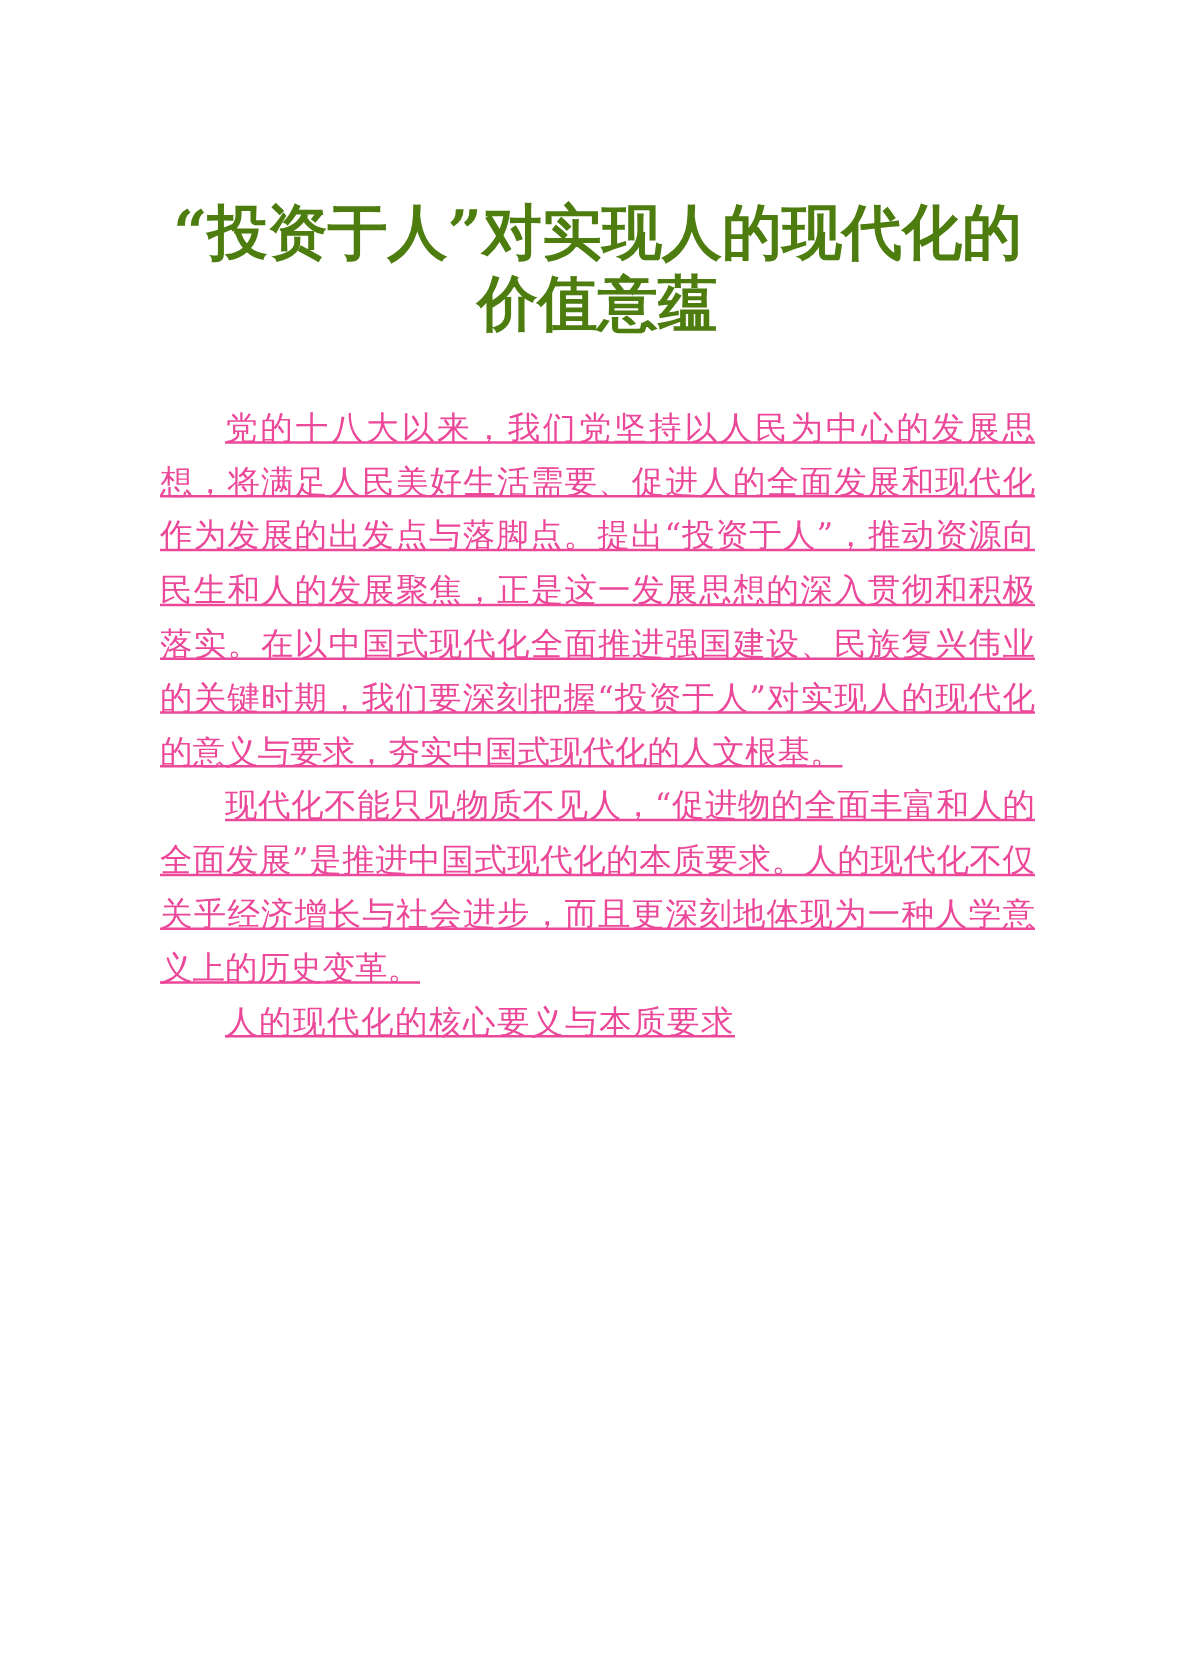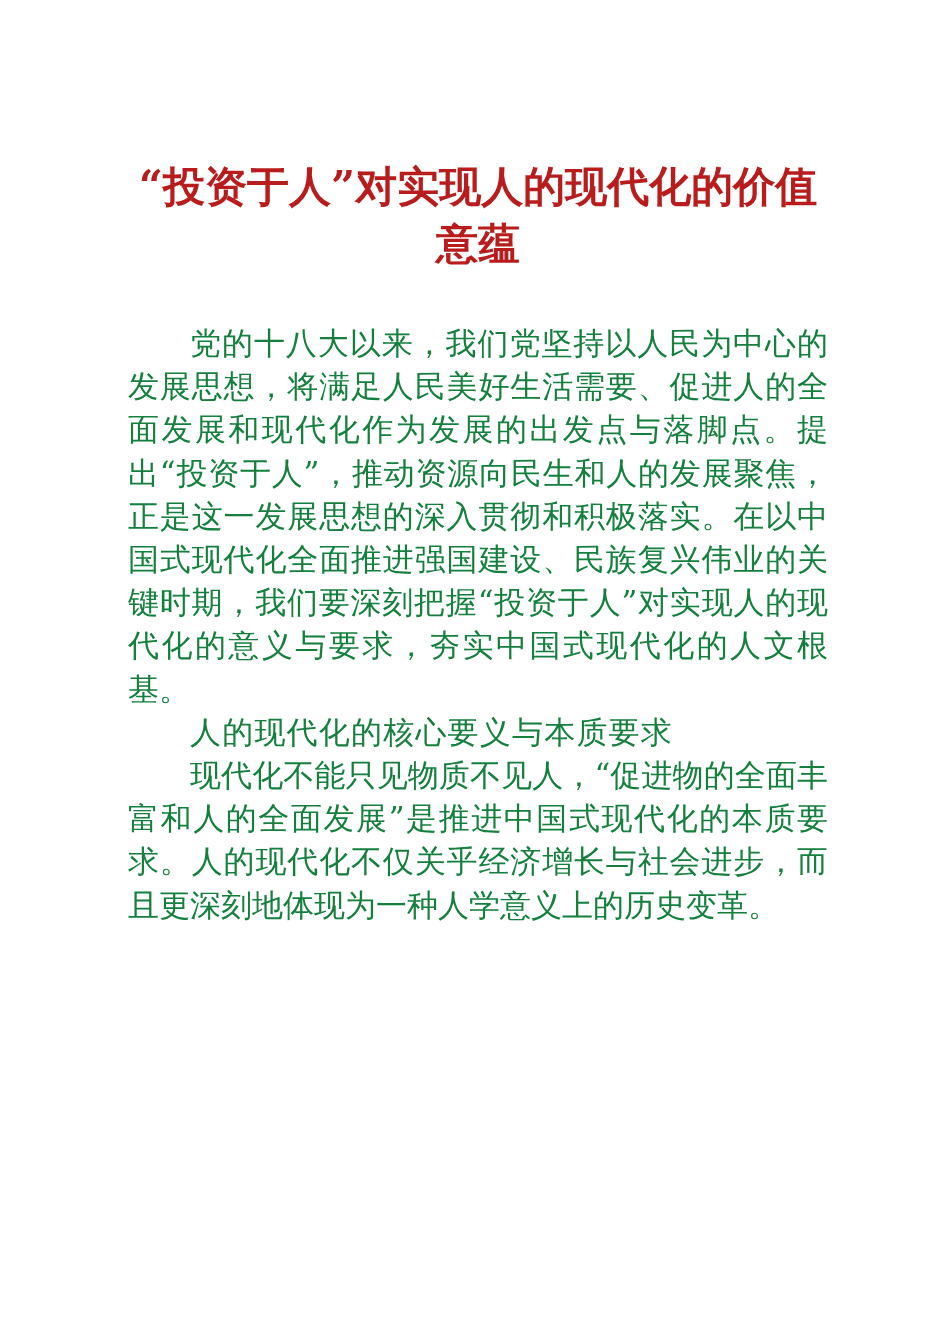--- a/index.html
+++ b/index.html
@@ -20,60 +20,61 @@
     box-sizing: border-box;
   }
   .doc-title {
     position: absolute;
     left: 128px;
     top: 158px;
     width: 700px;
     text-align: center;
     font-family: "DejaVu Serif", "Liberation Serif", serif;
     font-weight: 700;
-    font-size: 42px;
+    font-size: 48px;
     line-height: 57px;
-    color: #b91c1c;
+    color: #4d7c0f;
     letter-spacing: 0px;
     margin: 0;
   }
   .body-block {
     position: absolute;
     left: 128px;
     top: 322px;
     width: 700px;
   }
   .para {
     margin: 0;
     font-family: "DejaVu Serif", "Liberation Serif", serif;
-    font-size: 31px;
+    font-size: 26px;
     line-height: 43.2px;
-    color: #15803d;
+    color: #ec4899;
     text-align: justify;
     text-justify: inter-character;
     text-indent: 2em;
     letter-spacing: 0px;
     word-break: break-all;
+    text-decoration: underline;
   }
   .para.heading-line {
     text-align: left;
     letter-spacing: 1.2px;
   }
   .para.last {
     text-align: justify;
   }
 </style>
 </head>
 <body>
 
 <div class="page">
 
   <h1 class="doc-title">
     <span>“投资于人”对实现人的现代化的价值</span><span>意蕴</span>
   </h1>
 
   <div class="body-block">
     <p class="para">党的十八大以来，我们党坚持以人民为中心的发展思想，将满足人民美好生活需要、促进人的全面发展和现代化作为发展的出发点与落脚点。提出“投资于人”，推动资源向民生和人的发展聚焦，正是这一发展思想的深入贯彻和积极落实。在以中国式现代化全面推进强国建设、民族复兴伟业的关键时期，我们要深刻把握“投资于人”对实现人的现代化的意义与要求，夯实中国式现代化的人文根基。</p>
+    <p class="para">现代化不能只见物质不见人，“促进物的全面丰富和人的全面发展”是推进中国式现代化的本质要求。人的现代化不仅关乎经济增长与社会进步，而且更深刻地体现为一种人学意义上的历史变革。</p>
     <p class="para heading-line">人的现代化的核心要义与本质要求</p>
-    <p class="para">现代化不能只见物质不见人，“促进物的全面丰富和人的全面发展”是推进中国式现代化的本质要求。人的现代化不仅关乎经济增长与社会进步，而且更深刻地体现为一种人学意义上的历史变革。</p>
   </div>
 
 </div>
 
 </body></html>

